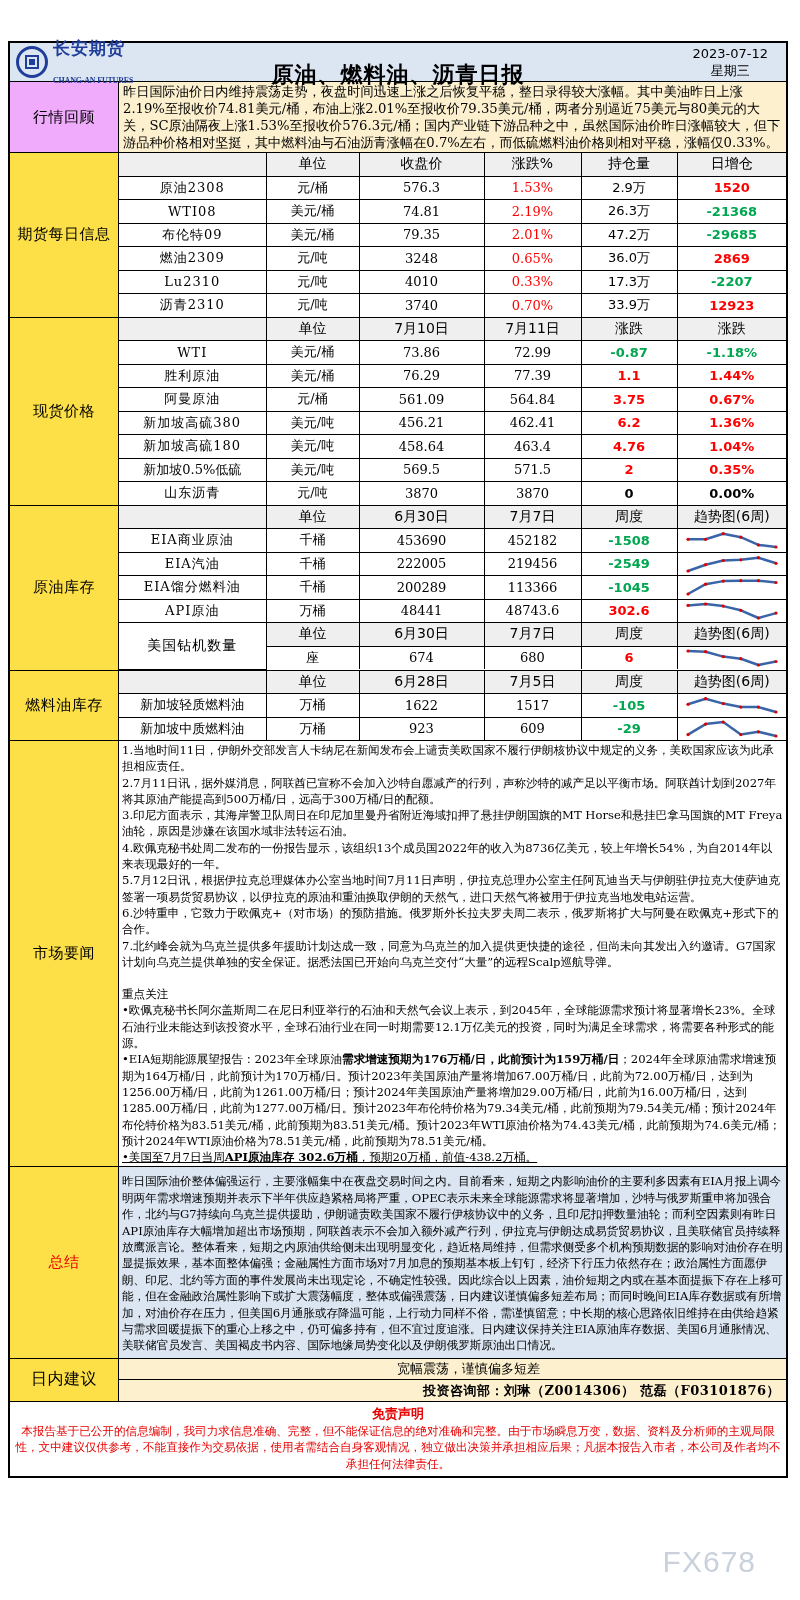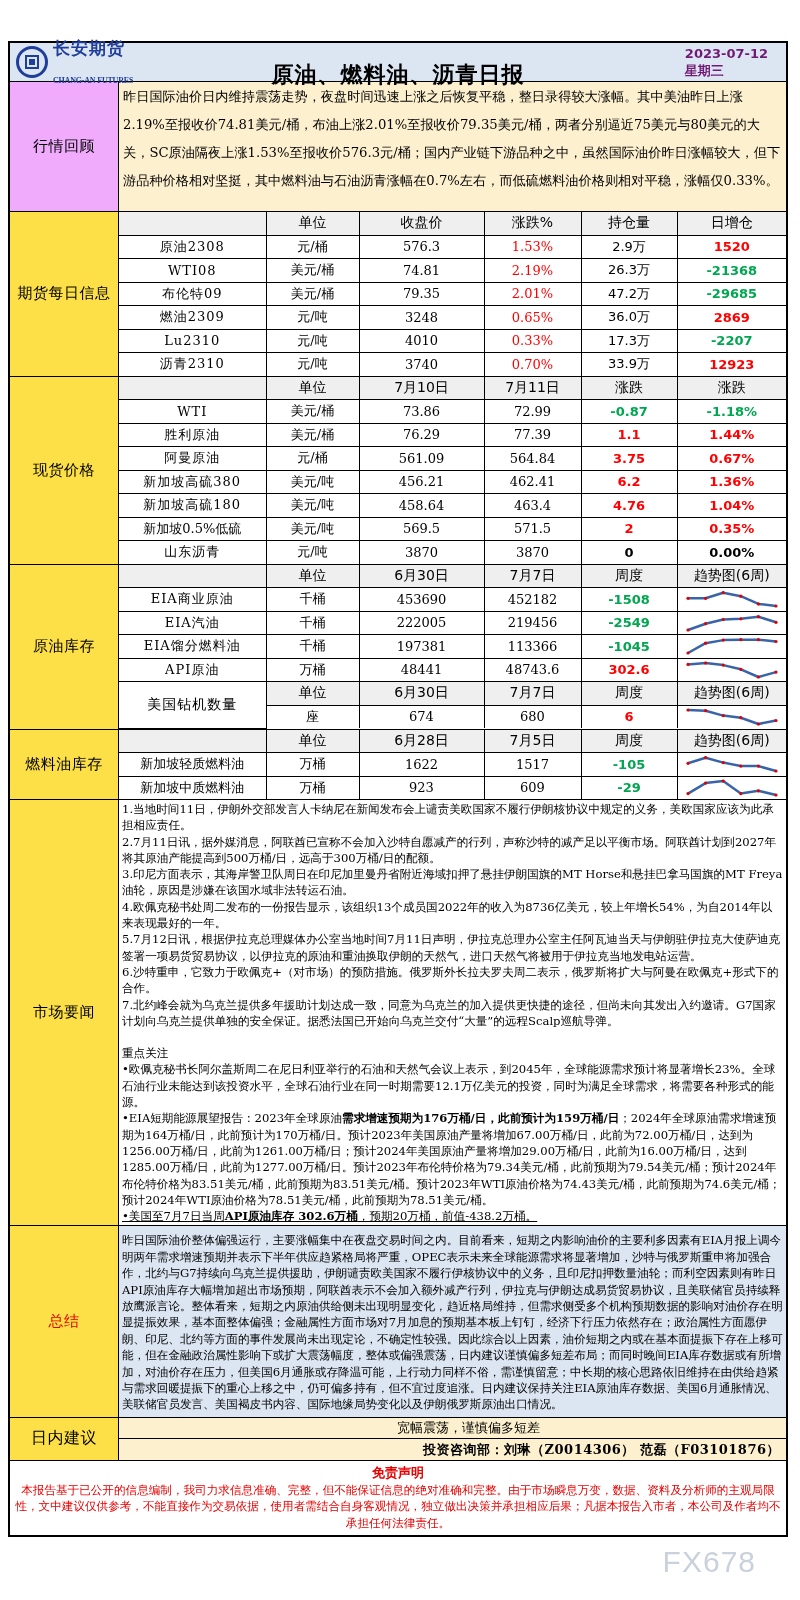--- a/index.html
+++ b/index.html
@@ -12,23 +12,23 @@
   
   .hdr { height:38px; background:#dce6f2; display:flex; align-items:center; position:relative; }
   .logo { display:flex; align-items:center; padding-left:6px; width:150px; }
   .logo-mark { width:32px; height:32px; border-radius:50%; border:3px solid #1f3d99; box-sizing:border-box; position:relative; flex:none; }
   .logo-mark::before { content:""; position:absolute; left:6px; top:6px; width:14px; height:14px; border:2px solid #1f3d99; box-sizing:border-box; }
   .logo-mark::after { content:""; position:absolute; left:10px; top:10px; width:6px; height:6px; background:#1f3d99; }
   .logo-text { margin-left:5px; line-height:1; color:#1f3d99; }
   .logo-cn { font-size:17px; font-weight:bold; letter-spacing:1px; }
   .logo-en { font-size:8px; font-weight:bold; font-family:"Liberation Serif",serif; margin-top:20px; letter-spacing:-0.2px; }
   .title { position:absolute; left:0; right:0; text-align:center; font-size:22px; font-weight:bold; letter-spacing:1px; pointer-events:none;margin-top:25px; }
-  .date { position:absolute; right:18px; top:2px; color:#701a75; font-size:13px; line-height:17px;font-weight:bold; }
+  .date { position:absolute; right:18px; top:2px; text-align:center; color:#000000; font-size:13px; line-height:17px; }
   
-  .review { background:#fdf0cf; font-family:"DejaVu Serif","Liberation Serif",serif; font-size:13.2px; line-height:28px; padding:1px 4px 16px 4px; }
+  .review { background:#fdf0cf; font-family:"DejaVu Serif","Liberation Serif",serif; font-size:13.2px; line-height:17px; padding:1px 4px 1px 4px; }
   
   table { border-collapse:collapse; width:100%; table-layout:fixed; }
   td { border:1px solid #000; height:22.5px; padding:0; text-align:center; font-size:13px; white-space:nowrap; overflow:hidden; }
   table tr:first-child td { border-top:none; }
   table tr:last-child td { border-bottom:none; }
   table tr td:first-child { border-left:none; }
   table tr td:last-child { border-right:none; }
   .th td { background:#efefef; font-size:14px; }
   .name { font-family:"DejaVu Serif","Liberation Serif",serif; letter-spacing:1px; }
   .serif { font-family:"DejaVu Serif","Liberation Serif",serif; }
@@ -284,21 +284,21 @@
                   <circle cx="39.2" cy="6.5" r="1.6" fill="#e00000"></circle>
                   <circle cx="56.8" cy="5.799999999999999" r="1.6" fill="#e00000"></circle>
                   <circle cx="74.4" cy="3.700000000000001" r="1.6" fill="#e00000"></circle>
                   <circle cx="92" cy="9.299999999999999" r="1.6" fill="#e00000"></circle>
                 </svg>
               </td>
         </tr>
         <tr>
           <td class="name">EIA馏分燃料油</td>
           <td class="serif">千桶</td>
-          <td class="serif">197381</td>
+          <td class="serif">200289</td>
           <td class="serif">113366</td>
           <td class="bold green">-1045</td>
           <td>
                 <svg class="spark" width="96" height="20">
                   <polyline points="4,17 21.6,7.200000000000001 39.2,4.119999999999999 56.8,3.700000000000001 74.4,3.700000000000001 92,5.520000000000001" fill="none" stroke="#3a64a8" stroke-width="2.5" stroke-linejoin="round"></polyline>
                   <circle cx="4" cy="17" r="1.6" fill="#e00000"></circle>
                   <circle cx="21.6" cy="7.200000000000001" r="1.6" fill="#e00000"></circle>
                   <circle cx="39.2" cy="4.119999999999999" r="1.6" fill="#e00000"></circle>
                   <circle cx="56.8" cy="3.700000000000001" r="1.6" fill="#e00000"></circle>
                   <circle cx="74.4" cy="3.700000000000001" r="1.6" fill="#e00000"></circle>

